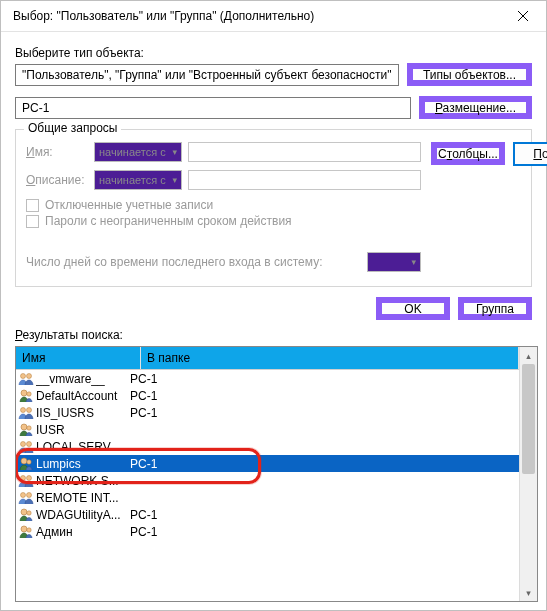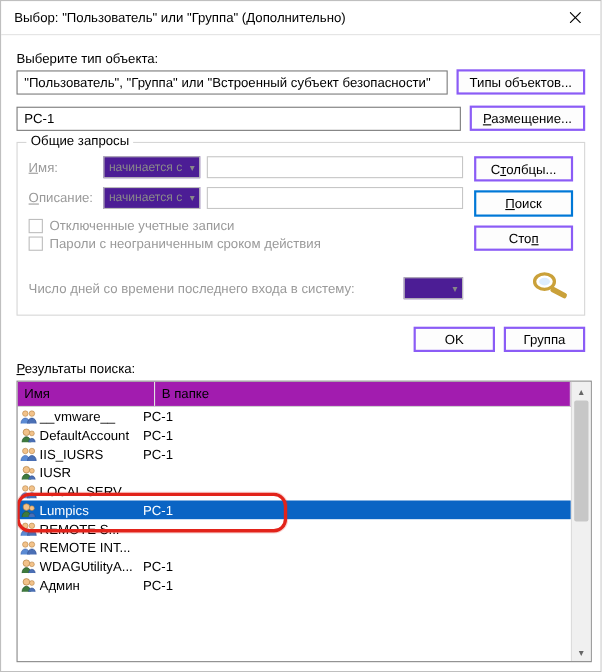--- a/index.html
+++ b/index.html
@@ -6,45 +6,45 @@
   .window{width:547px;height:611px;border:1px solid #bfbfbf;box-sizing:border-box;position:relative;display:flex;flex-direction:column}
   .titlebar{height:30px;display:flex;align-items:center;padding:0 0 0 12px;border-bottom:1px solid #e3e3e3}
   .titlebar .title{flex:1;font-size:12px}
   .close-btn{width:46px;height:30px;display:flex;align-items:center;justify-content:center;cursor:default}
   .close-btn svg{width:10px;height:10px}
   .body{padding:10px 14px 0 14px;flex:0 0 auto}
   .label{margin:4px 0 3px 0}
   .u{text-decoration:underline}
   .row{display:flex;align-items:center;gap:8px}
   .textbox{flex:1;height:22px;border:1px solid #7a7a7a;background:#fff;padding:2px 6px;box-sizing:border-box;display:flex;align-items:center}
-  .btn{min-width:102px;height:23px;border:2px solid #8b5cf6;background:#fdfdfd;padding:0 10px;box-sizing:border-box;display:flex;align-items:center;justify-content:center;cursor:default;white-space:nowrap;font-family:inherit;font-size:12px}
+  .btn{min-width:102px;height:23px;border:6px solid #8b5cf6;background:#fdfdfd;padding:0 10px;box-sizing:border-box;display:flex;align-items:center;justify-content:center;cursor:default;white-space:nowrap;font-family:inherit;font-size:12px}
   .btn.primary{border:2px solid #0078d7;height:24px}
   .btn.small{min-width:74px}
   .spacer10{height:10px}
   .group{border:1px solid #d6d6d6;margin-top:10px;position:relative}
   .group-title{position:absolute;top:-9px;left:8px;background:#fff;padding:0 4px;color:#000}
   .group-body{display:flex;padding:12px 10px 14px 10px;gap:10px}
   .filters{flex:1}
-  .side{width:90px;display:flex;flex-direction:column;gap:8px;align-items:stretch}
+  .side{width:90px;display:flex;gap:8px;align-items:stretch}
   .filter-row{display:flex;align-items:center;gap:6px;margin-bottom:8px}
   .filter-label{width:62px;color:#9a9a9a}
   .combo{width:88px;height:20px;border:1px solid #bcbcbc;background:#4c1d95;display:flex;align-items:center;justify-content:space-between;padding:0 4px;color:#8a8a8a;box-sizing:border-box;font-size:11px}
   .combo .chev{font-size:9px;color:#888}
   .finput{flex:1;height:20px;border:1px solid #c6c6c6;background:#fff;box-sizing:border-box}
   .finput.disabled{background:#fff}
   .chk{display:flex;align-items:center;gap:6px;color:#9a9a9a;margin:2px 0}
   .chkbox{width:13px;height:13px;border:1px solid #bdbdbd;background:#fff;box-sizing:border-box}
   .days-row{display:flex;align-items:center;margin-top:24px;gap:8px}
   .days-label{color:#9a9a9a;flex:1}
   .magnifier{width:44px;height:28px;align-self:flex-end;margin-top:auto}
   .footer-row{display:flex;justify-content:flex-end;gap:8px;padding:10px 14px 8px 0}
   .results-label{padding:0 0 4px 14px}
   .results{flex:1;margin:0 8px 8px 14px;border:1px solid #888;box-sizing:border-box;overflow:hidden;display:flex}
   .list{flex:1;overflow:hidden}
-  .head{display:flex;border-bottom:1px solid #d0d0d0;background:#a21caf;height:22px;align-items:center}
+  .head{display:flex;border-bottom:1px solid #d0d0d0;background:#0ea5e9;height:22px;align-items:center}
   .head .col{padding:0 6px;border-right:1px solid #e2e2e2;height:100%;display:flex;align-items:center}
   .col-name{width:112px}
   .col-folder{flex:1}
   .rows{}
   .lrow{display:flex;align-items:center;height:17px;padding-left:2px;position:relative}
   .lrow .ic{width:16px;height:16px;margin-right:2px;display:flex;align-items:center;justify-content:center}
   .lrow .c1{width:94px;white-space:nowrap;overflow:hidden;text-overflow:ellipsis}
   .lrow .c2{white-space:nowrap}
   .lrow.selected{background:#0a64c4;color:#fff}
   .lrow.selected .c1,.lrow.selected .c2{color:#fff}
@@ -233,21 +233,21 @@
           </div>
           <div class="lrow">
             <span class="ic">
               <svg width="16" height="16" viewBox="0 0 16 16">
                 <circle cx="5" cy="5" r="2.5" fill="#f2c28a" stroke="#b07b3a" stroke-width="0.5"></circle>
                 <circle cx="11" cy="5" r="2.5" fill="#f2c28a" stroke="#b07b3a" stroke-width="0.5"></circle>
                 <path d="M1 14c0-3 2-5 4-5s4 2 4 5" fill="#5b8bd4" stroke="#3a5ea8" stroke-width="0.5"></path>
                 <path d="M7 14c0-3 2-5 4-5s4 2 4 5" fill="#4a6fb5" stroke="#2a4a8a" stroke-width="0.5"></path>
               </svg>
             </span>
-            <span class="c1">REMOTE S...</span>
+            <span class="c1">NETWORK S...</span>
             <span class="c2"></span>
           </div>
           <div class="lrow">
             <span class="ic">
               <svg width="16" height="16" viewBox="0 0 16 16">
                 <circle cx="5" cy="5" r="2.5" fill="#f2c28a" stroke="#b07b3a" stroke-width="0.5"></circle>
                 <circle cx="11" cy="5" r="2.5" fill="#f2c28a" stroke="#b07b3a" stroke-width="0.5"></circle>
                 <path d="M1 14c0-3 2-5 4-5s4 2 4 5" fill="#5b8bd4" stroke="#3a5ea8" stroke-width="0.5"></path>
                 <path d="M7 14c0-3 2-5 4-5s4 2 4 5" fill="#4a6fb5" stroke="#2a4a8a" stroke-width="0.5"></path>
               </svg>

